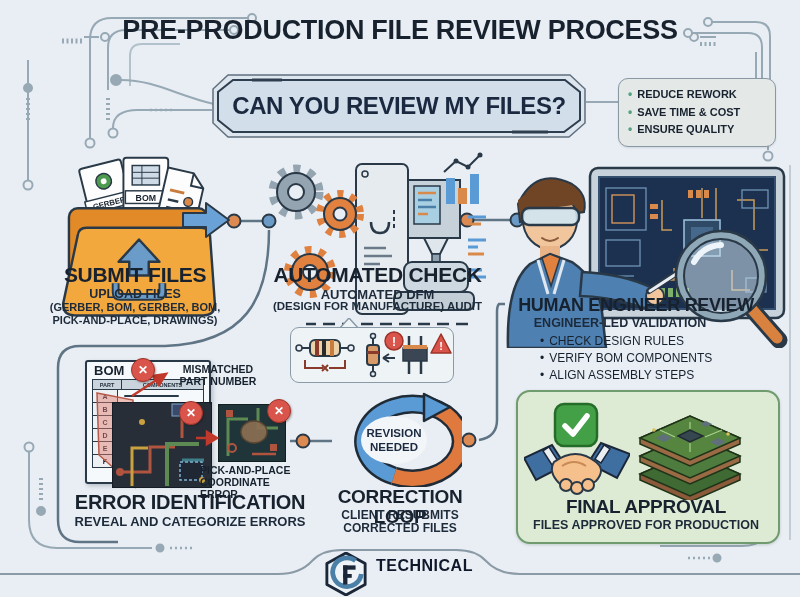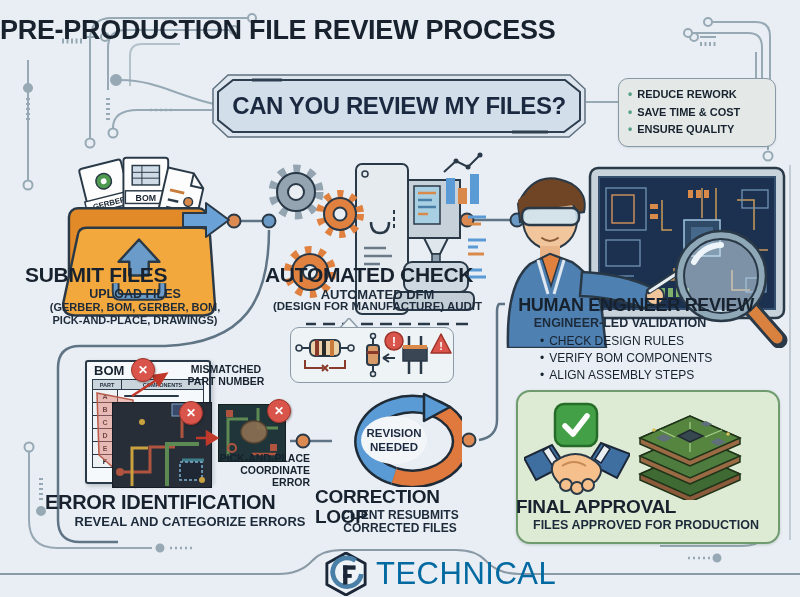--- a/index.html
+++ b/index.html
@@ -1,20 +1,20 @@
 <!DOCTYPE html>
 <html><head>
 <meta charset="utf-8">
 <style>
   html,body{margin:0;padding:0;background:#cfd8e2}
   #canvas{position:relative;width:800px;height:597px;background:#e9eef4;overflow:hidden;
           font-family:"Liberation Sans",sans-serif;color:#17222e}
   .abs{position:absolute}
   svg{display:block}
-  .ttl{font-weight:700;line-height:1.05;letter-spacing:-0.3px;color:#17222e}
+  .ttl{font-weight:700;text-align:center;line-height:1.05;letter-spacing:-0.3px;color:#17222e}
   .sub{font-weight:700;text-align:center;line-height:1.18;color:#1c2a3a}
   .left{text-align:center}
   
   .banner-text{position:absolute;inset:0;display:flex;align-items:center;justify-content:center;
                font-size:24px;font-weight:700;color:#1b2940;letter-spacing:-0.4px}
   
   .benefits{background:#e4e9e8;border:1.5px solid #8898a4;border-radius:10px;padding:7px 9px;
             box-shadow:0 1px 2px rgba(30,50,70,.12)}
   .benefit-row{font-size:11px;font-weight:700;line-height:17.5px;white-space:nowrap;color:#17222e}
   .bullet{color:#55a183;margin-right:5px;font-size:12px}
@@ -33,21 +33,21 @@
               height:100%;display:flex;align-items:center;justify-content:center;background:#edf1f4}
   .bom-line{flex:1;display:flex;align-items:center;justify-content:flex-start;padding-left:6px}
   .bom-line i{display:block;width:55px;height:2.5px;background:#2a3947;border-radius:2px}
   .xbadge{width:22px;height:22px;border-radius:50%;background:#d9544a;border:1.5px solid #9e3328;
           color:#fff;font-size:12px;font-weight:700;display:flex;align-items:center;justify-content:center;
           box-shadow:1px 1px 2px rgba(40,20,20,.35)}
   
   .final-box{background:#ddead4;border:2px solid #6f9b6f;border-radius:14px;box-shadow:0 1px 3px rgba(40,70,40,.2)}
   .callout{font-size:10.5px;font-weight:700;line-height:1.15;color:#17222e}
   .comp-box{background:#eef3f6;border:1.5px solid #8a9aa6;border-radius:9px}
-  .footer-brand{font-size:31px;font-weight:400;letter-spacing:0.5px;color:#0369a1;line-height:1}
+  .footer-brand{font-size:16px;font-weight:700;letter-spacing:0.5px;color:#0f172a;line-height:1}
   .footer-tag{font-size:10px;font-weight:700;letter-spacing:1.6px;color:#3f5a74;line-height:1;margin-top:20px}
 </style>
 </head>
 <body>
 
 <div id="canvas">
 
   <svg class="abs" style="left:0;top:0" width="800" height="597" viewBox="0 0 800 597">
     <g fill="none" stroke="#97a9b4" stroke-width="2">
 
@@ -448,25 +448,25 @@
   <div class="abs xbadge" style="left:131px;top:358px">
       <span>✕</span>
     </div>
   <div class="abs xbadge" style="left:179px;top:401px">
       <span>✕</span>
     </div>
   <div class="abs xbadge" style="left:267px;top:399px">
       <span>✕</span>
     </div>
 
-  <div class="abs callout left" style="left:176px;top:363px;width:100px">
+  <div class="abs callout left" style="left:168px;top:363px;width:100px">
     <div>MISMATCHED</div>
     <div>PART NUMBER</div>
   </div>
-  <div class="abs callout" style="left:200px;top:452px;width:110px;text-align:right">
+  <div class="abs callout" style="left:200px;top:464px;width:110px;text-align:left">
     <div>PICK-AND-PLACE</div>
     <div>COORDINATE ERROR</div>
   </div>
 
   <div class="abs ttl" style="left:45px;top:492px;width:290px;font-size:20px">ERROR IDENTIFICATION</div>
   <div class="abs sub" style="left:45px;top:514px;width:290px;font-size:13px">REVEAL AND CATEGORIZE ERRORS</div>
 
   <svg class="abs" style="left:332px;top:392px" width="130" height="95" viewBox="0 0 130 95">
     <path d="M 99,15 A 47,36 0 1 0 62,84" fill="none" stroke="#1f2c38" stroke-width="19"></path>
     <path d="M 62,84 A 47,36 0 0 0 99,15" fill="none" stroke="#1f2c38" stroke-width="19"></path>

